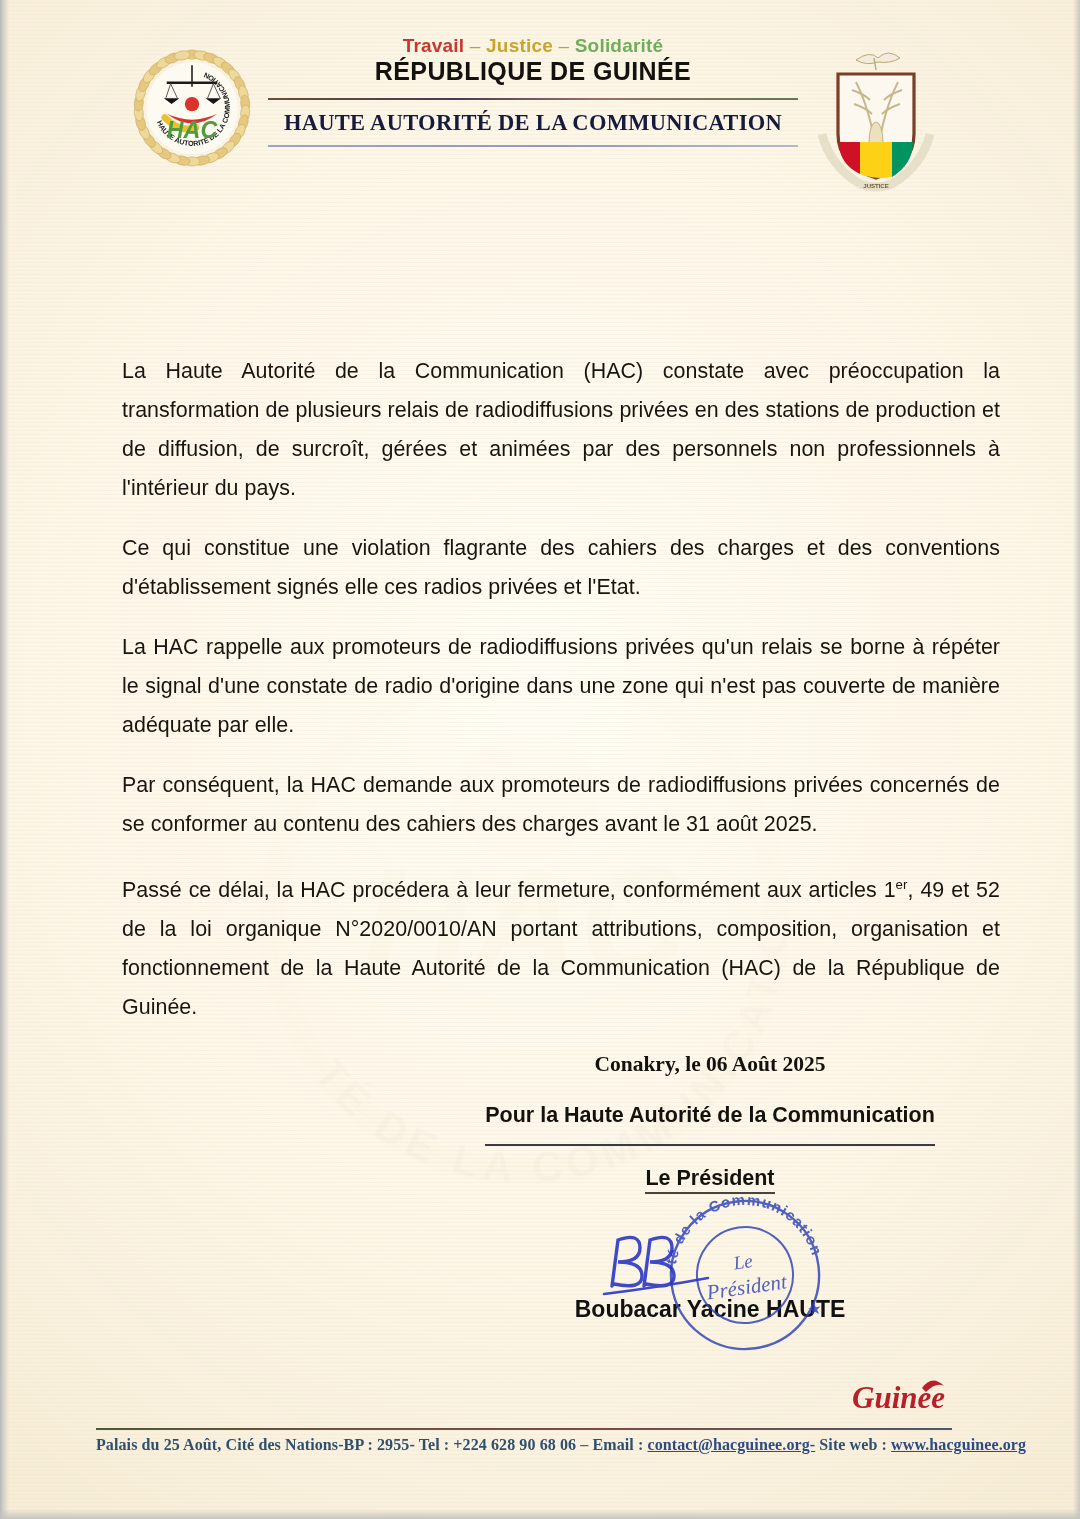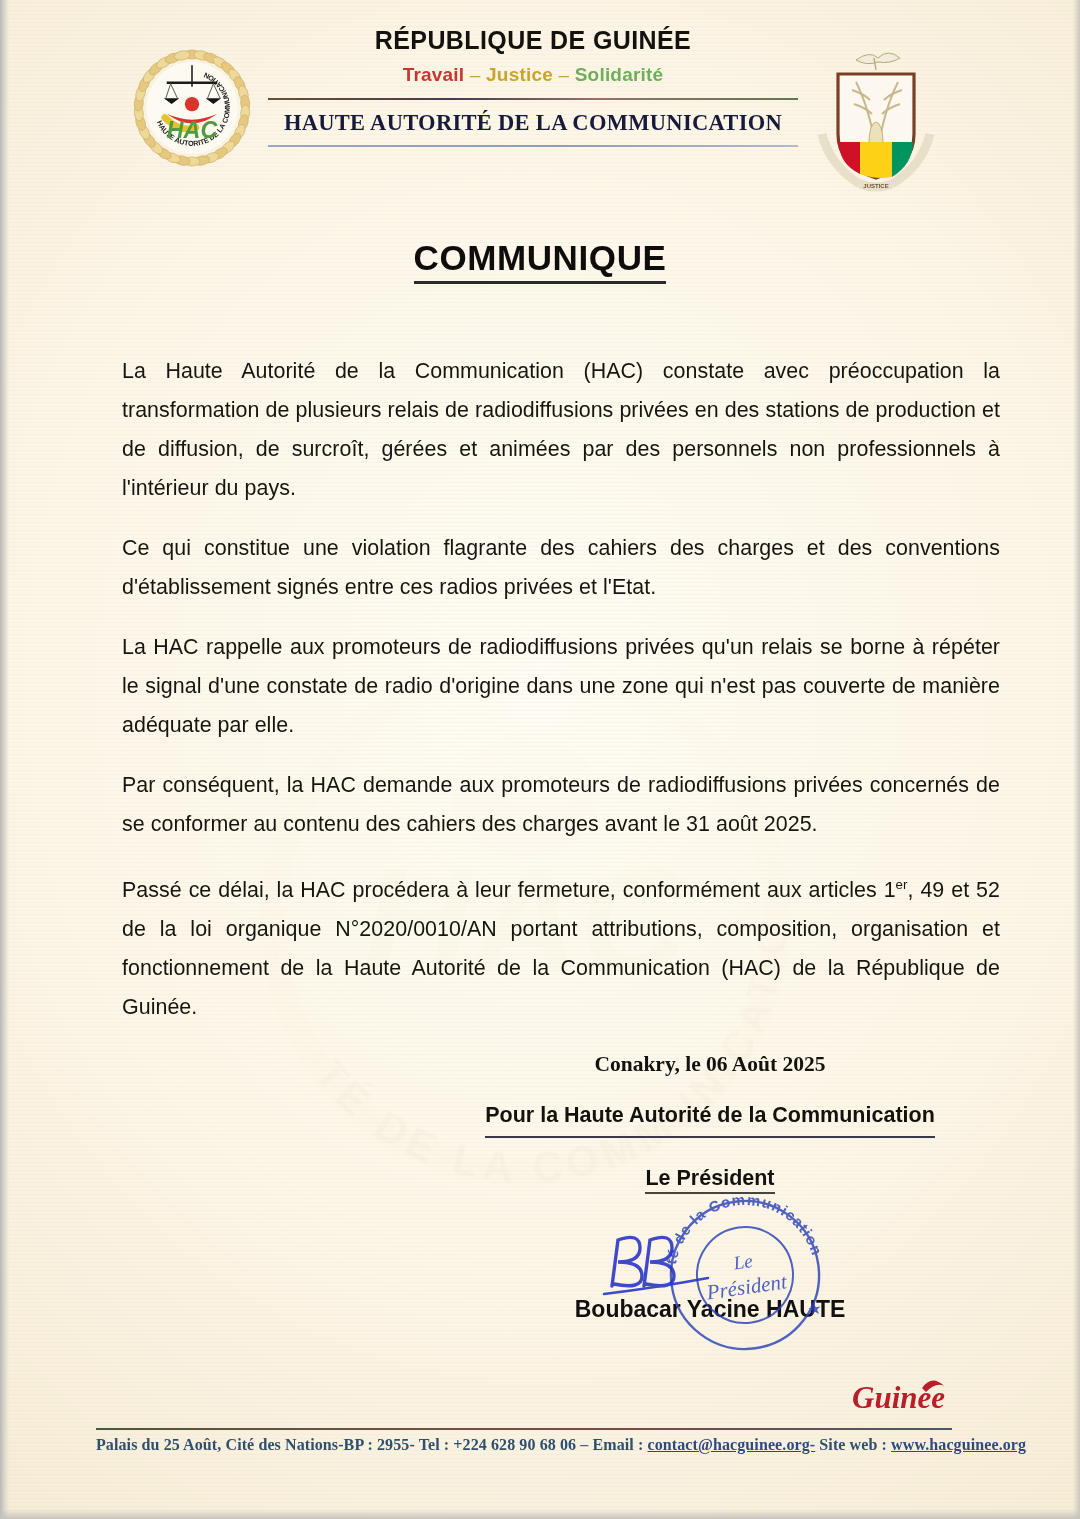--- a/index.html
+++ b/index.html
@@ -150,23 +150,23 @@
     text-align: center;
   }
   #sign-place-date {
     font-size: 21.5px; font-weight: bold; color: #14120f; font-family: Liberation Serif, serif;
   }
   #sign-for {
     margin-top: 26px;
     font-size: 21.5px; font-weight: bold; color: #14120f;
     display: inline-block;
     border-bottom: 2.5px solid #3a3a4a;
-    padding-bottom: 8px;
-  }
-  #sign-role-wrap { margin-top: 28px; }
+    padding-bottom: 16px;
+  }
+  #sign-role-wrap { margin-top: 20px; }
   #sign-role {
     font-size: 21.5px; font-weight: bold; color: #14120f;
     display: inline-block;
     border-bottom: 2.5px solid #46463f;
     padding-bottom: 1px;
   }
   #sign-name {
     position: absolute; left: 0; top: 244px; width: 580px;
     font-size: 23px; font-weight: bold; color: #111;
     text-align: center;
@@ -293,28 +293,28 @@
 
         <circle cx="70" cy="66" r="7.4" fill="#d8342c"></circle>
 
         <path d="M 44,76 Q 70,96 96,76 Q 70,88 44,76 Z" fill="#d8342c"></path>
         <path d="M 42,80 Q 58,96 74,90" fill="none" stroke="#e8c22e" stroke-width="7" stroke-linecap="round"></path>
 
         <text x="70" y="101" text-anchor="middle" font-family="Liberation Sans, sans-serif" font-size="24" font-weight="bold" font-style="italic" fill="#4f9b3f">HAC</text>
       </svg>
 
       <div id="header-center">
-        <div id="republic-title">RÉPUBLIQUE DE GUINÉE</div>
         <div id="motto">
           <span class="w1">Travail</span>
           <span class="dash">–</span>
           <span class="w2">Justice</span>
           <span class="dash">–</span>
           <span class="w3">Solidarité</span>
         </div>
+        <div id="republic-title">RÉPUBLIQUE DE GUINÉE</div>
         <div id="rule-top"></div>
         <div id="authority-title">HAUTE AUTORITÉ DE LA COMMUNICATION</div>
         <div id="rule-bottom"></div>
       </div>
 
       <svg id="coat-of-arms" viewBox="0 0 128 160">
 
         <path d="M 44,22 Q 58,12 66,20 Q 76,10 88,20 Q 78,26 66,24 Q 54,28 44,22 Z" fill="#f3ecdc" stroke="#b9a878" stroke-width="1"></path>
         <path d="M 62,20 L 64,32" stroke="#b9a878" stroke-width="1.4"></path>
 
@@ -334,27 +334,24 @@
         <path d="M 48,104 L 80,104 L 80,139 Q 64,142 48,136 Z" fill="#fcd116"></path>
         <path d="M 80,104 L 101,104 Q 101,126 80,139 Z" fill="#009460"></path>
 
         <path d="M 10,96 Q 18,128 48,146" fill="none" stroke="#e8dfc8" stroke-width="9"></path>
         <path d="M 118,96 Q 110,128 80,146" fill="none" stroke="#e8dfc8" stroke-width="9"></path>
         <path d="M 48,146 Q 64,152 80,146" fill="none" stroke="#e8dfc8" stroke-width="9"></path>
         <text x="64" y="150" text-anchor="middle" font-family="Liberation Sans, sans-serif" font-size="6" font-weight="bold" fill="#6d5636">JUSTICE</text>
       </svg>
     </div>
 
-    <div id="doc-title-wrap">
-      <span id="doc-title">COMMUNIQUE</span>
-    </div>
 
     <div id="body-text">
       <p class="para">La Haute Autorité de la Communication (HAC) constate avec préoccupation la transformation de plusieurs relais de radiodiffusions privées en des stations de production et de diffusion, de surcroît, gérées et animées par des personnels non professionnels à l'intérieur du pays.</p>
-      <p class="para">Ce qui constitue une violation flagrante des cahiers des charges et des conventions d'établissement signés entre ces radios privées et l'Etat.</p>
+      <p class="para">Ce qui constitue une violation flagrante des cahiers des charges et des conventions d'établissement signés elle ces radios privées et l'Etat.</p>
       <p class="para">La HAC rappelle aux promoteurs de radiodiffusions privées qu'un relais se borne à répéter le signal d'une constate de radio d'origine dans une zone qui n'est pas couverte de manière adéquate par elle.</p>
       <p class="para">Par conséquent, la HAC demande aux promoteurs de radiodiffusions privées concernés de se conformer au contenu des cahiers des charges avant le 31 août 2025.</p>
       <p class="para"><span>Passé ce délai, la HAC procédera à leur fermeture, conformément aux articles 1</span><sup>er</sup><span>, 49 et 52 de la loi organique N°2020/0010/AN portant attributions, composition, organisation et fonctionnement de la Haute Autorité de la Communication (HAC) de la République de Guinée.</span></p>
     </div>
 
     <div id="sign-block">
       <div id="sign-place-date">Conakry, le 06 Août 2025</div>
       <div><span id="sign-for">Pour la Haute Autorité de la Communication</span></div>
       <div id="sign-role-wrap"><span id="sign-role">Le Président</span></div>
 

